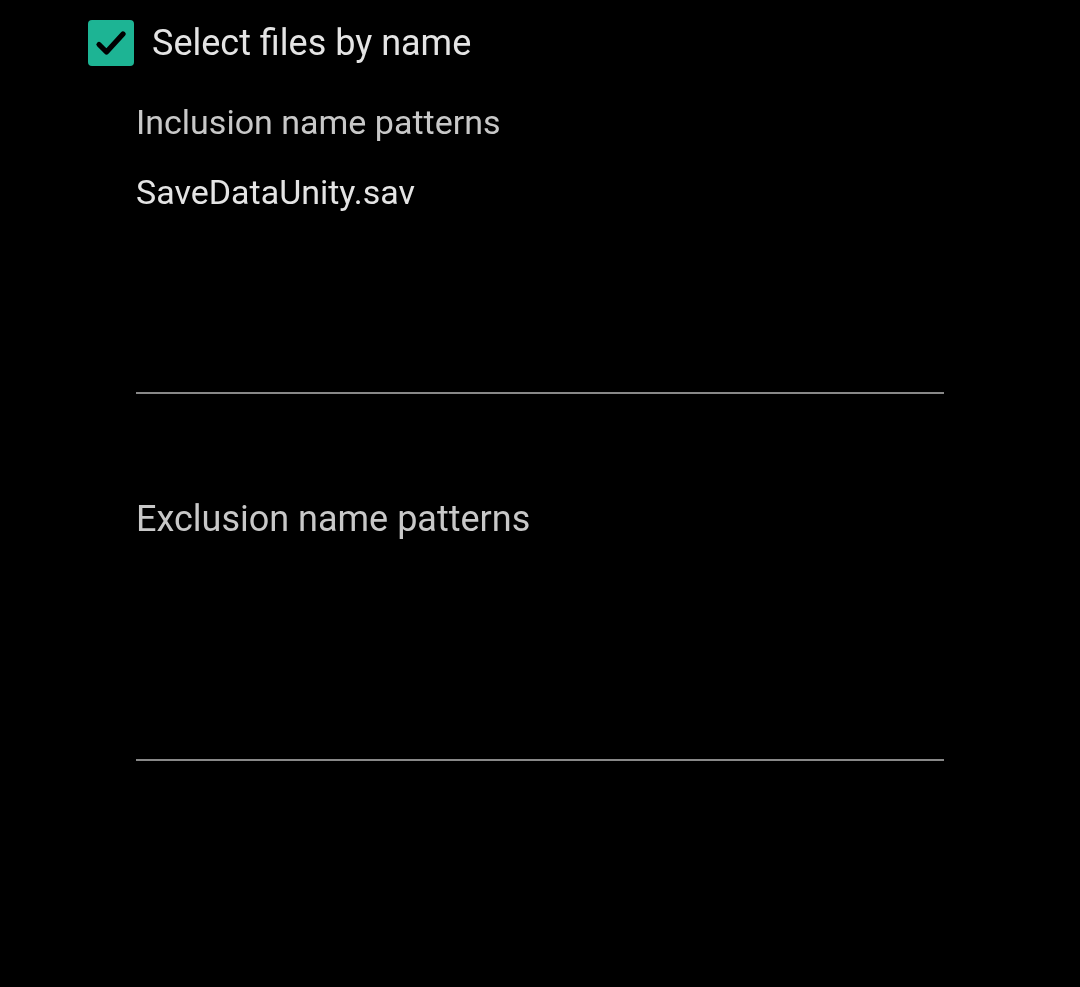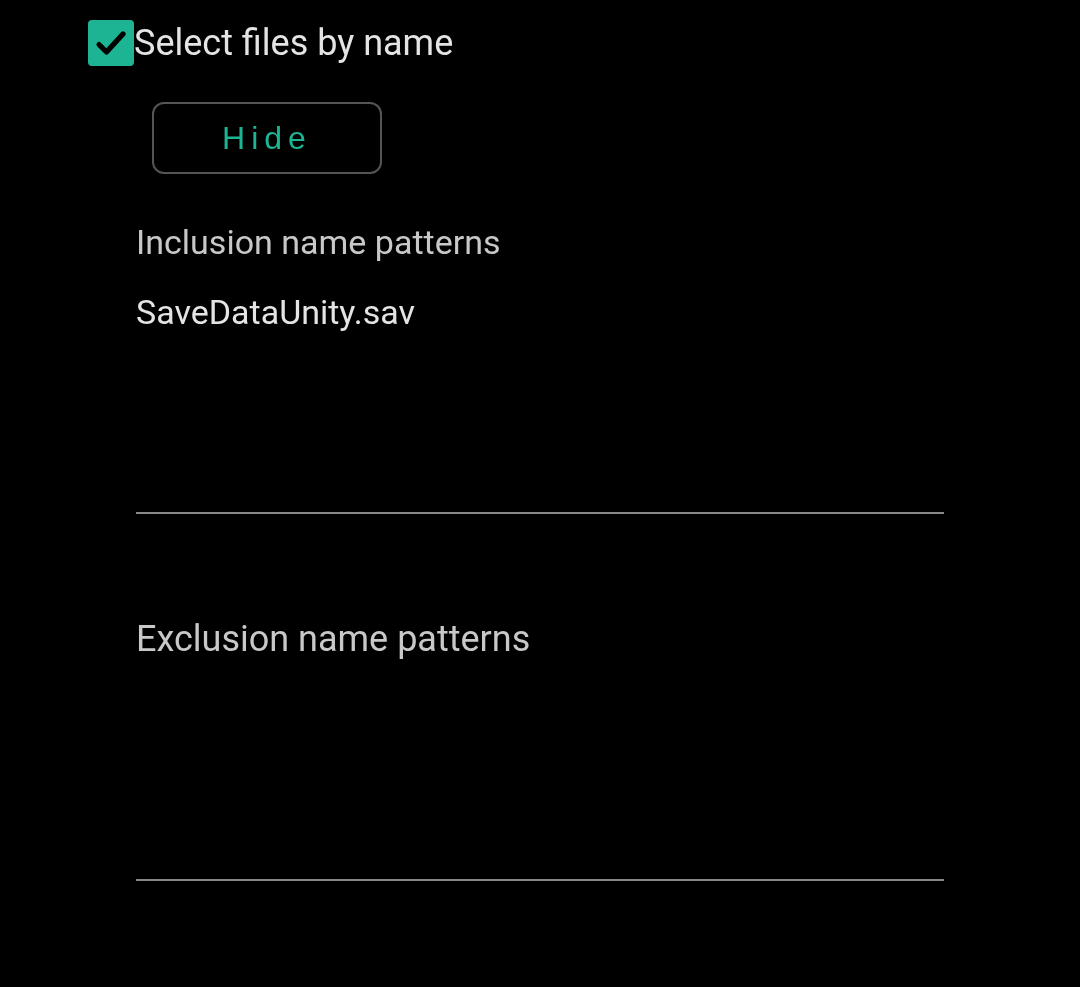--- a/index.html
+++ b/index.html
@@ -14,20 +14,21 @@
       width: 1080px;
       height: 987px;
       overflow: hidden;
     }
     .container {
       padding: 20px 0;
     }
     .checkbox-row {
       display: flex;
       align-items: center;
+      gap: 18px;
       padding: 0 88px;
       margin-bottom: 36px;
     }
     .checkbox {
       width: 46px;
       height: 46px;
       background-color: #1db494;
       border-radius: 4px;
       display: flex;
       align-items: center;
@@ -110,23 +111,20 @@
 <div class="container">
   <div class="checkbox-row">
     <div class="checkbox">
       <svg viewBox="0 0 24 24" fill="none" stroke="#000000" stroke-width="3.5" stroke-linecap="round" stroke-linejoin="round">
         <polyline points="4 13 9 18 20 6"></polyline>
       </svg>
     </div>
     <span class="checkbox-label">Select files by name</span>
   </div>
 
-  <button class="hide-button">
-    <span>Hide</span>
-  </button>
 
 
   <div class="section-label">Inclusion name patterns</div>
   <div class="textarea-wrapper">
     <textarea class="pattern-textarea inclusion-textarea" style="">SaveDataUnity.sav</textarea>
   </div>
 
   <div class="exclusion-label">Exclusion name patterns</div>
   <div class="textarea-wrapper">
     <textarea class="pattern-textarea exclusion-textarea" style=""></textarea>

